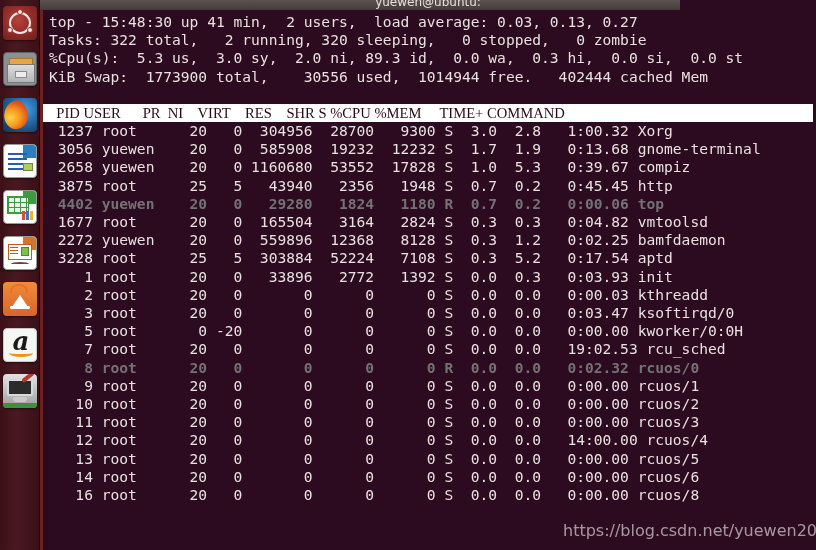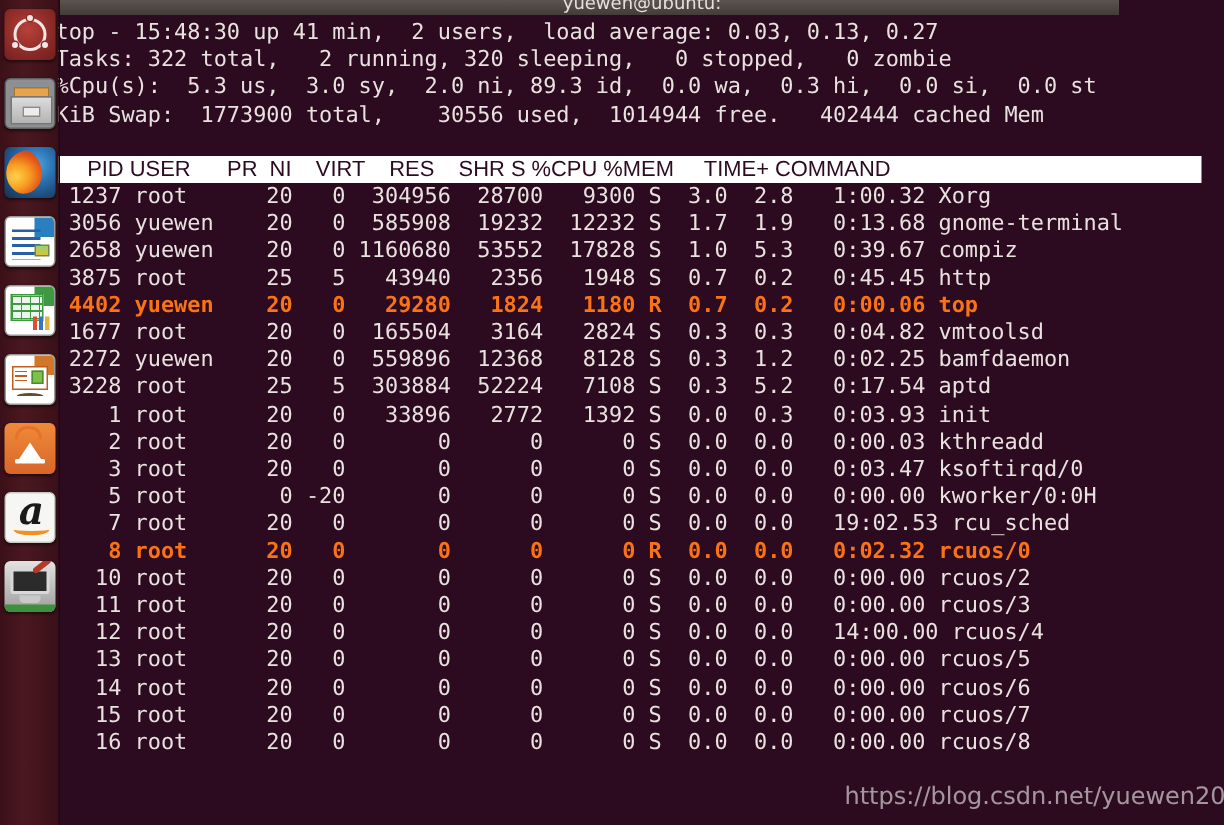--- a/index.html
+++ b/index.html
@@ -115,64 +115,64 @@
 
   
   .ic-sys { background: linear-gradient(#e2e2e2,#9d9d9d); }
   .ic-sys .scr { position:absolute; left:4px; top:5px; width:26px; height:17px; background:#2b2b2b; border:2px solid #d8d8d8; border-radius:2px;}
   .ic-sys .stand { position:absolute; left:10px; top:23px; width:14px; height:5px; background:#c9c9c9; border-radius:0 0 3px 3px;}
   .ic-sys .grn { position:absolute; left:0; bottom:0; width:34px; height:5px; background:#3e8f3e;}
   .ic-sys .wrench { position:absolute; right:2px; top:1px; width:14px; height:4px; background:#b23a2a; transform:rotate(-38deg); border-radius:2px;}
 
   
   #titlebar {
-    position:absolute; left:40px; top:0; width:706px; height:10px;
+    position:absolute; left:40px; top:0; width:640px; height:10px;
     background: linear-gradient(#5b5350, #433c39);
     overflow:hidden;
     z-index: 5;
   }
   #titlebar .ttl {
     position:absolute; left:0; top:-5px; width:776px;
     text-align:center; color:#e6e0dd;
     font-family:"DejaVu Sans", sans-serif; font-size:12px;
   }
 
   
   #terminal {
-    position:absolute; left:28px; top:10px;
+    position:absolute; left:40px; top:10px;
     width:776px; height:540px;
     background:#2c0a20;
     border-left:3px solid #6d2020;
     padding: 3px 0 0 6px;
     overflow:hidden;
     z-index: 4;
   }
   .tline {
     color:#e8e2de;
     font-family:"DejaVu Sans Mono", monospace;
     font-size:14.6px;
     line-height:18.2px;
     white-space:pre;
     letter-spacing:0px;
   }
   .summary { margin-bottom:0px; }
   #colheader {
     background:#ffffff;
     color:#2c0a20;
-    font-family:Liberation Sans, sans-serif;
+    font-family:Liberation Serif, serif;
     font-size:14.6px;
     line-height:18.2px;
     white-space:pre;
     margin-left:-6px;
-    padding-left:19px;
+    padding-left:6px;
     width:770px;
     font-weight:normal;
   }
   .prow { }
-  .prow.hl { font-weight:bold; color:#f97316; }
+  .prow.hl { font-weight:bold; color:#737373; }
 
   #watermark {
     position:absolute; left:563px; top:521px;
     font-family:"DejaVu Sans", sans-serif;
     font-size:16px;
     color:rgba(238,238,238,0.62);
     white-space:nowrap;
     z-index:30;
     pointer-events:none;
   }
@@ -284,26 +284,26 @@
         <div class="tline prow hl"> 4402 yuewen    20   0   29280   1824   1180 R  0.7  0.2   0:00.06 top</div>
         <div class="tline prow"> 1677 root      20   0  165504   3164   2824 S  0.3  0.3   0:04.82 vmtoolsd</div>
         <div class="tline prow"> 2272 yuewen    20   0  559896  12368   8128 S  0.3  1.2   0:02.25 bamfdaemon</div>
         <div class="tline prow"> 3228 root      25   5  303884  52224   7108 S  0.3  5.2   0:17.54 aptd</div>
         <div class="tline prow">    1 root      20   0   33896   2772   1392 S  0.0  0.3   0:03.93 init</div>
         <div class="tline prow">    2 root      20   0       0      0      0 S  0.0  0.0   0:00.03 kthreadd</div>
         <div class="tline prow">    3 root      20   0       0      0      0 S  0.0  0.0   0:03.47 ksoftirqd/0</div>
         <div class="tline prow">    5 root       0 -20       0      0      0 S  0.0  0.0   0:00.00 kworker/0:0H</div>
         <div class="tline prow">    7 root      20   0       0      0      0 S  0.0  0.0   19:02.53 rcu_sched</div>
         <div class="tline prow hl">    8 root      20   0       0      0      0 R  0.0  0.0   0:02.32 rcuos/0</div>
+        <div class="tline prow">    9 root      20   0       0      0      0 S  0.0  0.0   0:00.00 rcuos/1</div>
         <div class="tline prow">   10 root      20   0       0      0      0 S  0.0  0.0   0:00.00 rcuos/2</div>
         <div class="tline prow">   11 root      20   0       0      0      0 S  0.0  0.0   0:00.00 rcuos/3</div>
         <div class="tline prow">   12 root      20   0       0      0      0 S  0.0  0.0   14:00.00 rcuos/4</div>
         <div class="tline prow">   13 root      20   0       0      0      0 S  0.0  0.0   0:00.00 rcuos/5</div>
         <div class="tline prow">   14 root      20   0       0      0      0 S  0.0  0.0   0:00.00 rcuos/6</div>
-        <div class="tline prow">   15 root      20   0       0      0      0 S  0.0  0.0   0:00.00 rcuos/7</div>
         <div class="tline prow">   16 root      20   0       0      0      0 S  0.0  0.0   0:00.00 rcuos/8</div>
       </div>
 
   </div>
 
   <div id="watermark">https://blog.csdn.net/yuewen2008</div>
 
 </div>
 
 </body></html>

